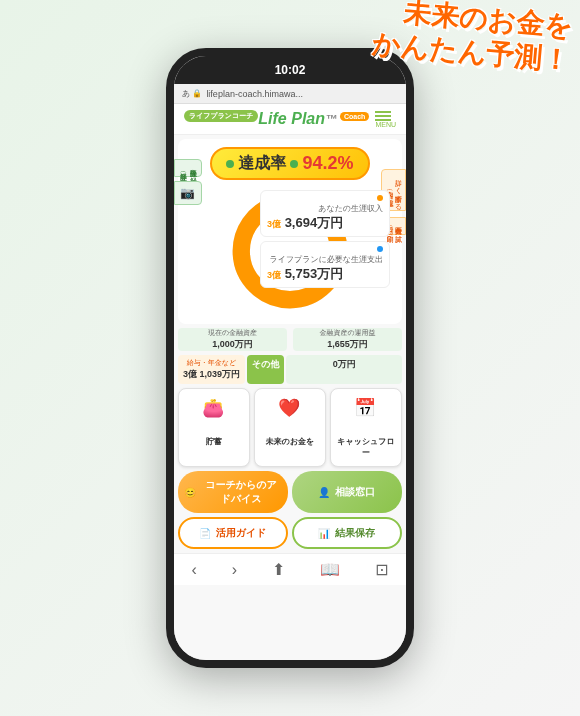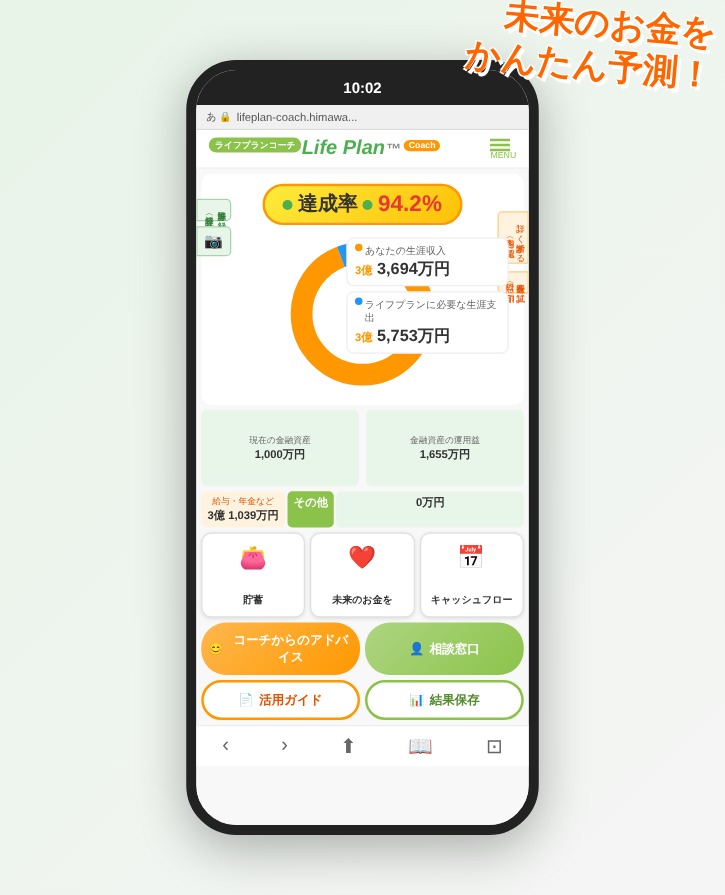--- a/index.html
+++ b/index.html
@@ -41,21 +41,21 @@
       color: #ff6600;
       line-height: 1.2;
       text-align: right;
       text-shadow: 3px 3px 0 #fff, -1px -1px 0 #fff, 1px -1px 0 #fff, -1px 1px 0 #fff;
       transform: rotate(5deg);
       transform-origin: top right;
     }
 
     
     .phone {
-      width: 282px;
+      width: 248px;
       height: 620px;
       background: #fff;
       border-radius: 40px;
       box-shadow: 0 10px 40px rgba(0,0,0,0.3), inset 0 0 0 2px #ccc;
       position: relative;
       overflow: hidden;
       border: 8px solid #222;
     }
 
     .phone-notch {
@@ -219,22 +219,23 @@
       background: #fff;
       border: 1px solid #eee;
       border-radius: 6px;
       padding: 4px 6px;
       margin-bottom: 4px;
     }
     .chart-info-title {
       font-size: 8px;
       color: #666;
       display: flex;
-      align-items: flex-start;
+      align-items: flex-end;
       gap: 2px;
+      flex-direction: column;
     }
     .info-dot {
       width: 6px;
       height: 6px;
       background: #ff9800;
       border-radius: 50%;
     }
     .chart-info-value {
       font-size: 13px;
       font-weight: 900;
@@ -312,21 +313,21 @@
     .stats-bar {
       display: grid;
       grid-template-columns: 1fr auto 1fr;
       gap: 2px;
       margin: 4px;
       font-size: 8px;
     }
     .stat-item {
       background: #e8f5e9;
       border-radius: 4px;
-      padding: 19px 5px;
+      padding: 0 5px;
       text-align: center;
     }
     .stat-label { font-size: 7px; color: #666; }
     .stat-value { font-weight: bold; color: #333; font-size: 9px; }
 
     .stats-row2 {
       display: grid;
       grid-template-columns: auto auto 1fr;
       gap: 2px;
       margin: 0 4px 4px;

